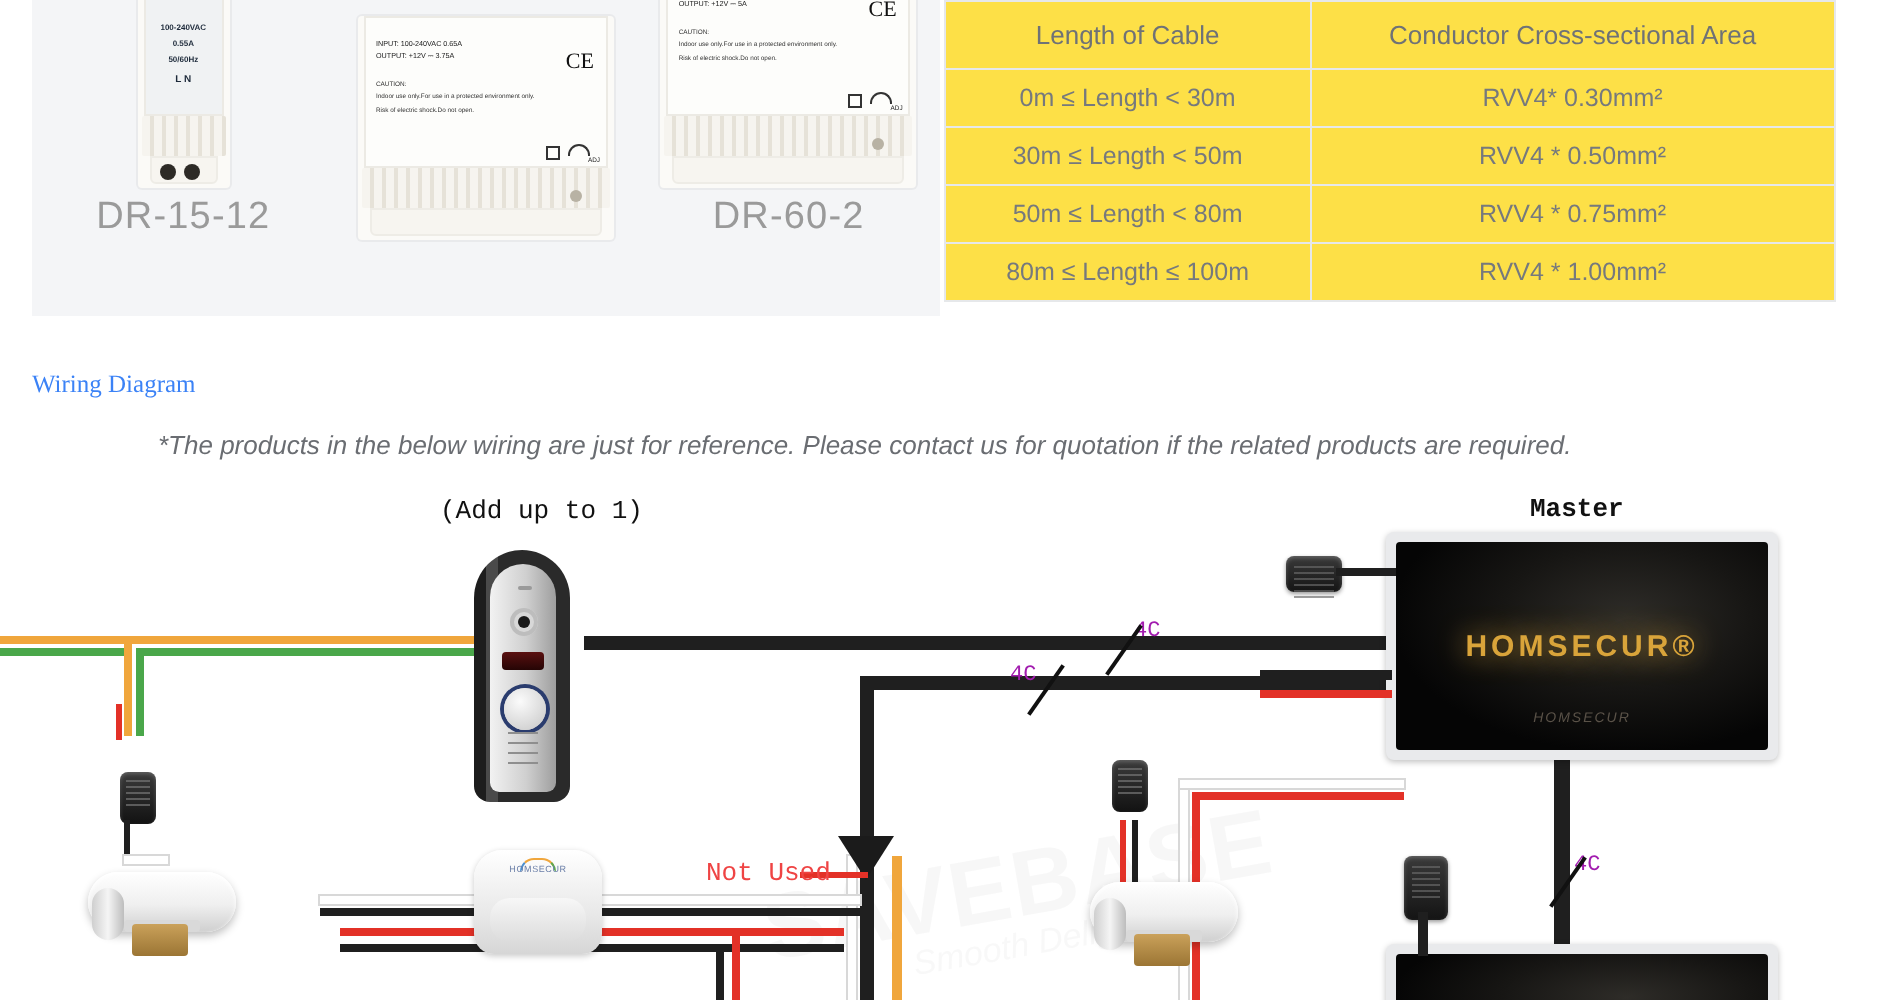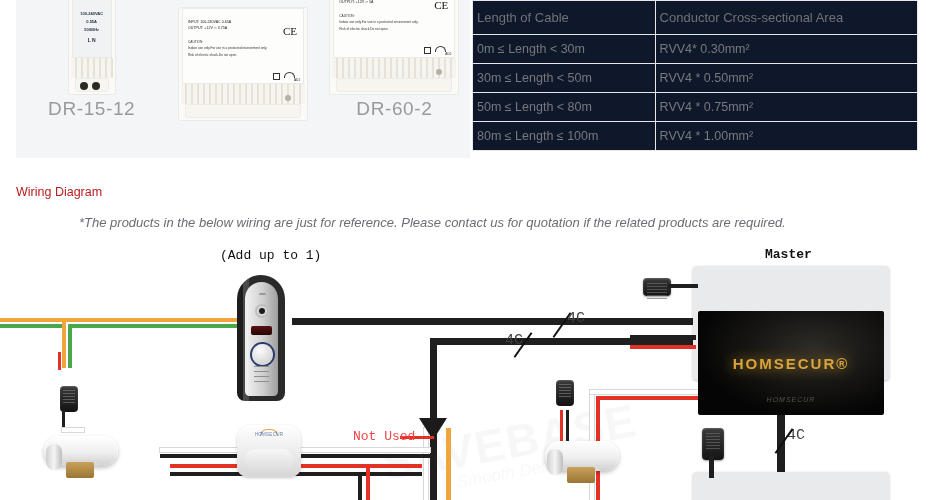--- a/index.html
+++ b/index.html
@@ -60,32 +60,32 @@
   .cable-table {
     position: absolute; left: 472px; top: -34px;
     width: 446px; font-size: 12.5px; color: #6f7276;
     border-collapse: collapse;
   }
   .cable-table .note-row td {
     background: #dcdcdc; text-align: center; padding: 9px 6px 10px;
     color: #5f6266; font-size: 12.5px;
   }
   .cable-table th, .cable-table td {
-    border: 1px solid #e6e8ea; text-align: left;
-    padding: 7px 4px; font-weight: normal; background: #0f172a;
+    border: 1px solid #e6e8ea; text-align: center;
+    padding: 7px 4px; font-weight: normal; background: #fde047;
   }
   .cable-table th { color: #6f7276; font-size: 13px; padding: 9px 4px; }
   .cable-table td { color: #76797d; margin-left: 44px; }
   .col-a { width: 183px; } .col-b { width: 263px; }
 
   
   .wiring-heading {
     position: absolute; left: 16px; top: 185px;
-    font-size: 12.5px; color: #b91c1c;
-    font-family: Liberation Sans, sans-serif;
+    font-size: 12.5px; color: #3b82f6;
+    font-family: Liberation Serif, serif;
   }
   .wiring-note {
     position: absolute; left: 79px; top: 215px;
     font-size: 13px; font-style: italic; color: #6a6d72;
     white-space: nowrap;
   }
 
   
   .diagram { position: absolute; left: 0; top: 240px; width: 949px; height: 260px; }
 
@@ -94,39 +94,39 @@
     text-align: center; pointer-events: none; user-select: none;
     transform: rotate(-10deg); opacity: .5;
   }
   .wm-main { font-size: 46px; font-weight: bold; color: #f0f0f0;
              letter-spacing: 1px; font-family:"Liberation Sans",sans-serif; }
   .wm-sub  { font-size: 17px; font-style: italic; color: #f2f2f2; margin-top: -6px; }
 
   .lbl { position: absolute; font-size: 13px; color: #111; white-space: nowrap; font-family: Liberation Mono, monospace; }
   .lbl-bold { font-weight: bold; }
   .lbl-red { color: #ef4444; }
-  .lbl-4c { font-size: 15px; color: #404040; }
+  .lbl-4c { font-size: 11px; color: #a21caf; }
 
   .slash { position:absolute; width:2px; background:#111; transform: rotate(35deg);
            transform-origin: center; }
 
   
   .w { position: absolute; background: #1b1b1b; }
   .w-blk { background: #1f1f1f; }
   .w-red { background: #e33127; }
   .w-wht { background: #ffffff; box-shadow: 0 0 0 1px #d8d8d8; }
   .w-grn { background: #4aa74a; }
   .w-org { background: #f0a63c; }
 
   
   .monitor { position:absolute; background:#e9eaec; border-radius:4px; padding:5px;
              box-shadow: 0 1px 3px rgba(0,0,0,.25); }
   .monitor-screen { width:100%; height:100%;
              background: radial-gradient(ellipse at 62% 36%, #2e2c28 0%, #171614 38%, #050505 72%);
-             border-radius:2px; position:relative; overflow:hidden;margin-top:40px; }
+             border-radius:2px; position:relative; overflow:hidden; }
   .brand-big { position:absolute; left:0; right:0; top:42%; text-align:center;
                font-size:15px; font-weight:bold; letter-spacing:2px;
                color:#d9a43a; text-shadow:0 0 14px rgba(224,170,60,.85); }
   .brand-sm  { position:absolute; left:0; right:0; bottom:12%; text-align:center;
                font-size:7px; font-style:italic; letter-spacing:1px; color:#5a5248; }
 
   .psu-brick { position:absolute; width:22px; height:32px; border-radius:4px;
                background: linear-gradient(180deg,#3a3a3a,#141414);
                box-shadow: inset 0 1px 2px rgba(255,255,255,.22), 0 1px 2px rgba(0,0,0,.4); }
   .psu-brick::after { content:""; position:absolute; left:4px; top:5px; right:4px; height:16px;

